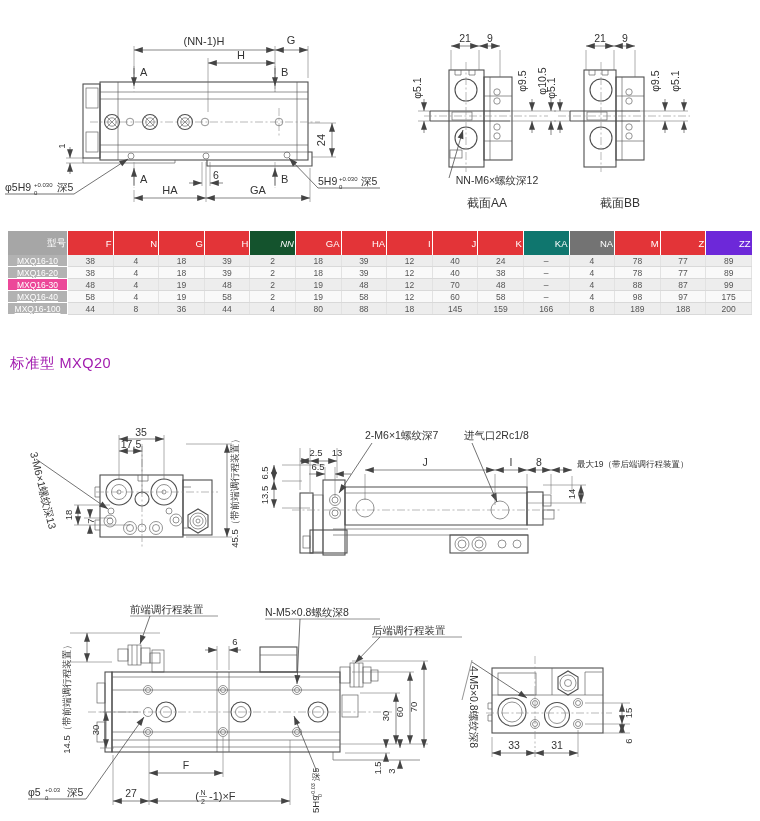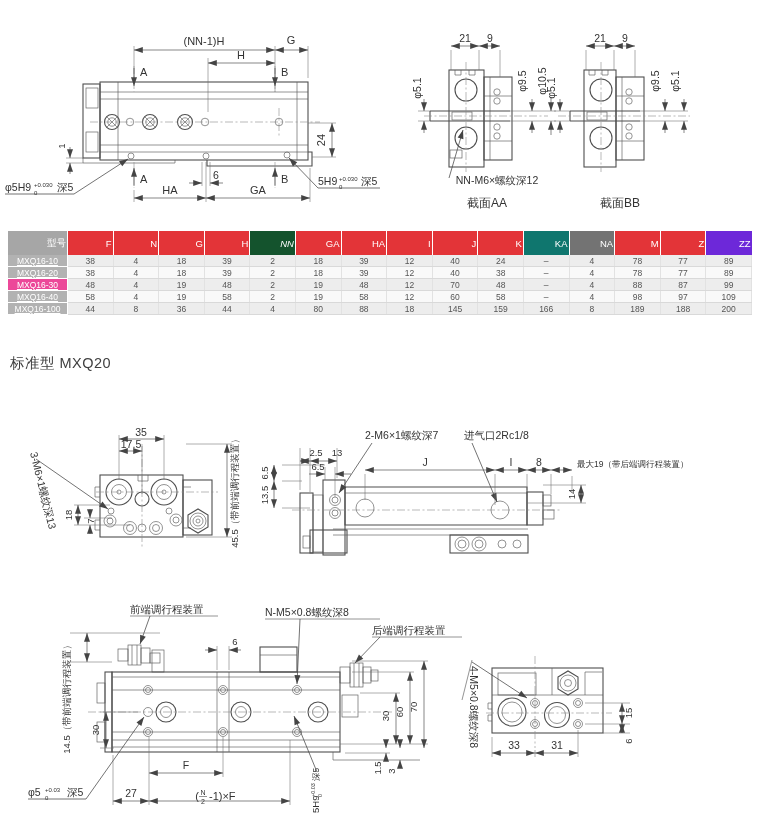--- a/index.html
+++ b/index.html
@@ -17,21 +17,21 @@
   .am{text-anchor:middle;} .ae{text-anchor:end;}
   #dim-table{position:absolute;left:8px;top:231px;width:744px;border-collapse:collapse;table-layout:fixed;}
   #dim-table th{height:22px;font-weight:normal;font-size:9.5px;color:#fff;}
   #dim-table th.model-h{width:57px;}
   #dim-table td{height:11px;font-size:8.5px;color:#555;text-align:center;
     border-right:1px solid #e2e2e2;border-bottom:1px solid #d9d9d9;padding:0;}
   #dim-table th{text-align:right;margin-left:13px;}
   #dim-table td.model-c{color:#fff;border-bottom:1px solid #fff;border-right:1px solid #fff;text-decoration:underline;}
   #t-body tr:nth-child(odd) td{background:#ededed;}
   #t-body tr:nth-child(even) td{background:#f9f9f9;}
-  #heading{position:absolute;left:10px;top:354px;font-size:14.5px;color:#404040;letter-spacing:0.5px;}
+  #heading{position:absolute;left:10px;top:354px;font-size:14.5px;color:#a21caf;letter-spacing:0.5px;}
 </style>
 </head>
 <body>
 
 <svg id="sv1" style="top:0" width="760" height="228" viewBox="0 0 760 228">
   <defs>
     <marker id="a1" viewBox="0 0 10 8" markerWidth="10" markerHeight="8" refX="9.3" refY="4" orient="auto-start-reverse" markerUnits="userSpaceOnUse">
         <path d="M0.5,1 L9.3,4 L0.5,7 Z" fill="#444"></path>
       </marker>
   </defs>
@@ -263,21 +263,21 @@
         <td>2</td>
         <td>19</td>
         <td>58</td>
         <td>12</td>
         <td>60</td>
         <td>58</td>
         <td>–</td>
         <td>4</td>
         <td>98</td>
         <td>97</td>
-        <td>109</td>
+        <td>175</td>
       </tr>
       <tr>
         <td class="model-c" style="background: rgb(178, 178, 178);">MXQ16-100</td>
         <td>44</td>
         <td>8</td>
         <td>36</td>
         <td>44</td>
         <td>4</td>
         <td>80</td>
         <td>88</td>

